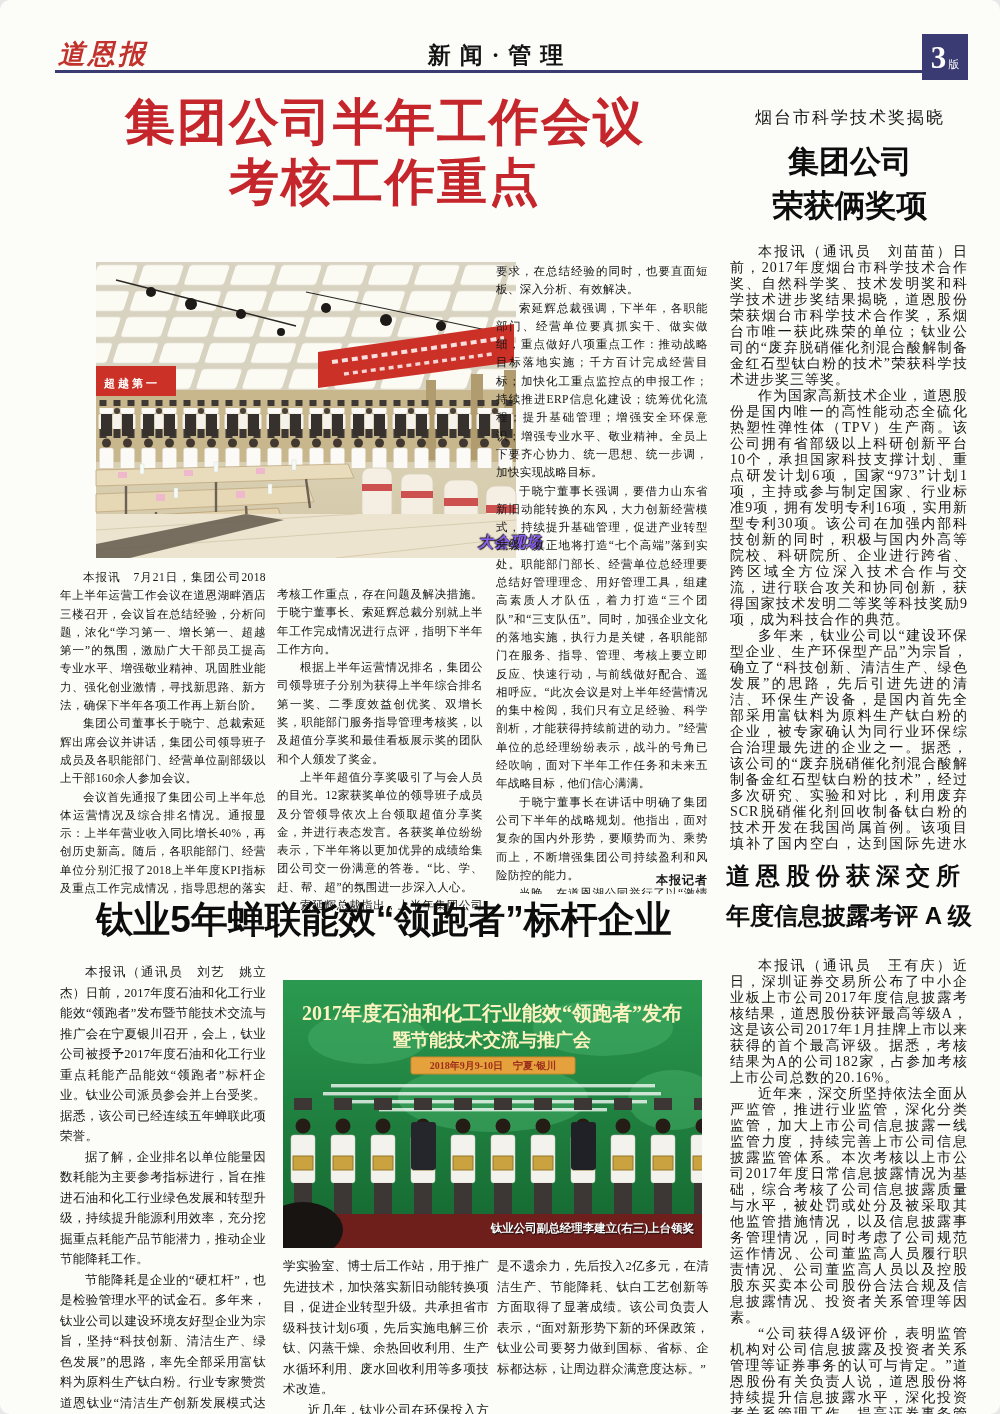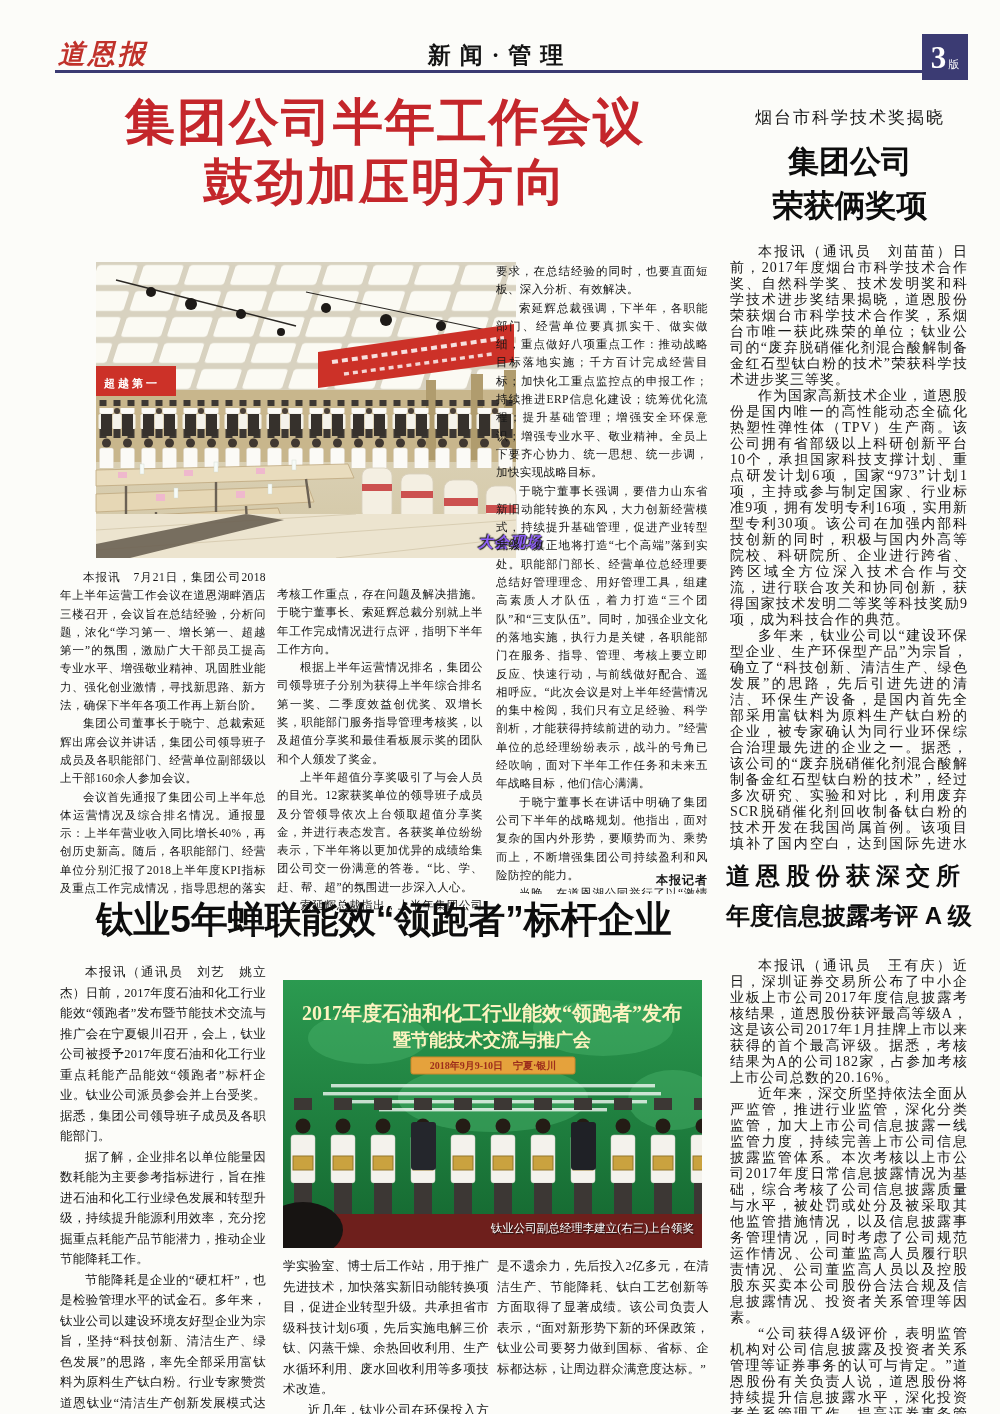--- a/index.html
+++ b/index.html
@@ -1,18 +1,18 @@
 <!DOCTYPE html>
 <html><head>
 <meta charset="utf-8">
 <style>
   * { margin:0; padding:0; box-sizing:border-box; }
   html,body { background:#e8e8e8; }
   body { font-family:"Liberation Serif","DejaVu Serif",serif; color:#151515; }
-  .page { position:relative; width:1000px; height:1414px; margin:0 auto; background:#fcfcf9; overflow:hidden; }
+  .page { position:relative; width:1000px; height:1414px; margin:0 auto; background:#fcfcf9; overflow:hidden;border-radius:10px; }
 
   
   .mh-logo { position:absolute; left:58px; top:36px; font-size:27px; font-weight:bold; font-style:italic;
              color:#c0322b; letter-spacing:3px; }
   .mh-section { position:absolute; left:0; right:0; top:40px; text-align:center; font-size:23px;
                 font-weight:bold; letter-spacing:9px; color:#141414; }
   .mh-rule { position:absolute; left:55px; top:70px; width:913px; height:3px; background:#3b3b73; }
   .mh-pagebox { position:absolute; left:922px; top:34px; width:46px; height:46px; background:#3b3b73;
                 color:#fff; display:flex; align-items:center; justify-content:center; }
   .mh-pagebox .num { font-size:31px; font-weight:bold; line-height:1; }
@@ -53,39 +53,39 @@
   .b2 { left:283px; top:1256px; height:158px; }
   .b3 { left:497px; top:1256px; height:158px; width:212px; }
 
   
   .photo { position:absolute; overflow:hidden; }
   .photo1 { left:62px; top:262px; width:488px; height:296px; }
   .photo2 { left:283px; top:980px; width:419px; height:268px; }
   .photo svg { display:block; width:100%; height:100%; }
   .wm { position:absolute; right:8px; bottom:6px; color:#8b5cf6; font-weight:bold; font-size:15px;
         letter-spacing:1px; text-shadow:1px 1px 1px #222, -1px -1px 1px #222; font-style:italic; }
-  .cap2 { position:absolute; right:8px; bottom:12px; color:#fff; font-weight:normal; font-size:11.5px;
+  .cap2 { position:absolute; right:8px; bottom:12px; color:#fff; font-weight:bold; font-size:11.5px;
           text-shadow:1px 1px 1px #111; }
 </style>
 </head>
 <body>
 
 <div class="page">
 
   <div class="mh-logo">道恩报</div>
   <div class="mh-section">新闻·管理</div>
   <div class="mh-rule"></div>
   <div class="mh-pagebox">
     <span class="num">3</span>
     <span class="lbl">版</span>
   </div>
 
   <div class="main-hl">
     <div>集团公司半年工作会议</div>
-    <div>鼓劲加压明方向</div>
+    <div>考核工作重点</div>
   </div>
 
   <div class="photo photo1">
     <svg viewBox="0 0 420 296">
       <defs>
         <linearGradient id="wallg" x1="0" y1="0" x2="0" y2="1">
           <stop offset="0" stop-color="#e9e3d2"></stop>
             <stop offset="1" stop-color="#d2c6a4"></stop>
         </linearGradient>
         <pattern id="ceil" width="46" height="26" patternUnits="userSpaceOnUse" patternTransform="skewX(-18)">
@@ -225,21 +225,21 @@
   </div>
   <div class="col rcol r2">
     <p>本报讯（通讯员　王有庆）近日，深圳证券交易所公布了中小企业板上市公司2017年度信息披露考核结果，道恩股份获评最高等级A，这是该公司2017年1月挂牌上市以来获得的首个最高评级。据悉，考核结果为A的公司182家，占参加考核上市公司总数的20.16%。</p>
     <p>近年来，深交所坚持依法全面从严监管，推进行业监管，深化分类监管，加大上市公司信息披露一线监管力度，持续完善上市公司信息披露监管体系。本次考核以上市公司2017年度日常信息披露情况为基础，综合考核了公司信息披露质量与水平，被处罚或处分及被采取其他监管措施情况，以及信息披露事务管理情况，同时考虑了公司规范运作情况、公司董监高人员履行职责情况、公司董监高人员以及控股股东买卖本公司股份合法合规及信息披露情况、投资者关系管理等因素。</p>
     <p>“公司获得A级评价，表明监管机构对公司信息披露及投资者关系管理等证券事务的认可与肯定。”道恩股份有关负责人说，道恩股份将持续提升信息披露水平，深化投资者关系管理工作，提高证券事务管理水平，维护在资本市场的良好形象。</p>
   </div>
 
   <div class="bottom-hl">钛业5年蝉联能效“领跑者”标杆企业</div>
 
   <div class="col bcol b1">
-    <p>本报讯（通讯员　刘艺　姚立杰）日前，2017年度石油和化工行业能效“领跑者”发布暨节能技术交流与推广会在宁夏银川召开，会上，钛业公司被授予2017年度石油和化工行业重点耗能产品能效“领跑者”标杆企业。钛业公司派员参会并上台受奖。据悉，集团公司领导班子成员及各职能部门。</p>
+    <p>本报讯（通讯员　刘艺　姚立杰）日前，2017年度石油和化工行业能效“领跑者”发布暨节能技术交流与推广会在宁夏银川召开，会上，钛业公司被授予2017年度石油和化工行业重点耗能产品能效“领跑者”标杆企业。钛业公司派员参会并上台受奖。据悉，该公司已经连续五年蝉联此项荣誉。</p>
     <p>据了解，企业排名以单位能量因数耗能为主要参考指标进行，旨在推进石油和化工行业绿色发展和转型升级，持续提升能源利用效率，充分挖掘重点耗能产品节能潜力，推动企业节能降耗工作。</p>
     <p>节能降耗是企业的“硬杠杆”，也是检验管理水平的试金石。多年来，钛业公司以建设环境友好型企业为宗旨，坚持“科技创新、清洁生产、绿色发展”的思路，率先全部采用富钛料为原料生产钛白粉。行业专家赞赏道恩钛业“清洁生产创新发展模式达到了国内先进水平”，并建议在全国行业内推广。</p>
 
   </div>
 
   <div class="photo photo2">
     <svg viewBox="0 0 419 268">
       <defs>
         <linearGradient id="greeng" x1="0" y1="0" x2="0" y2="1">
           <stop offset="0" stop-color="#2b9a50"></stop>

